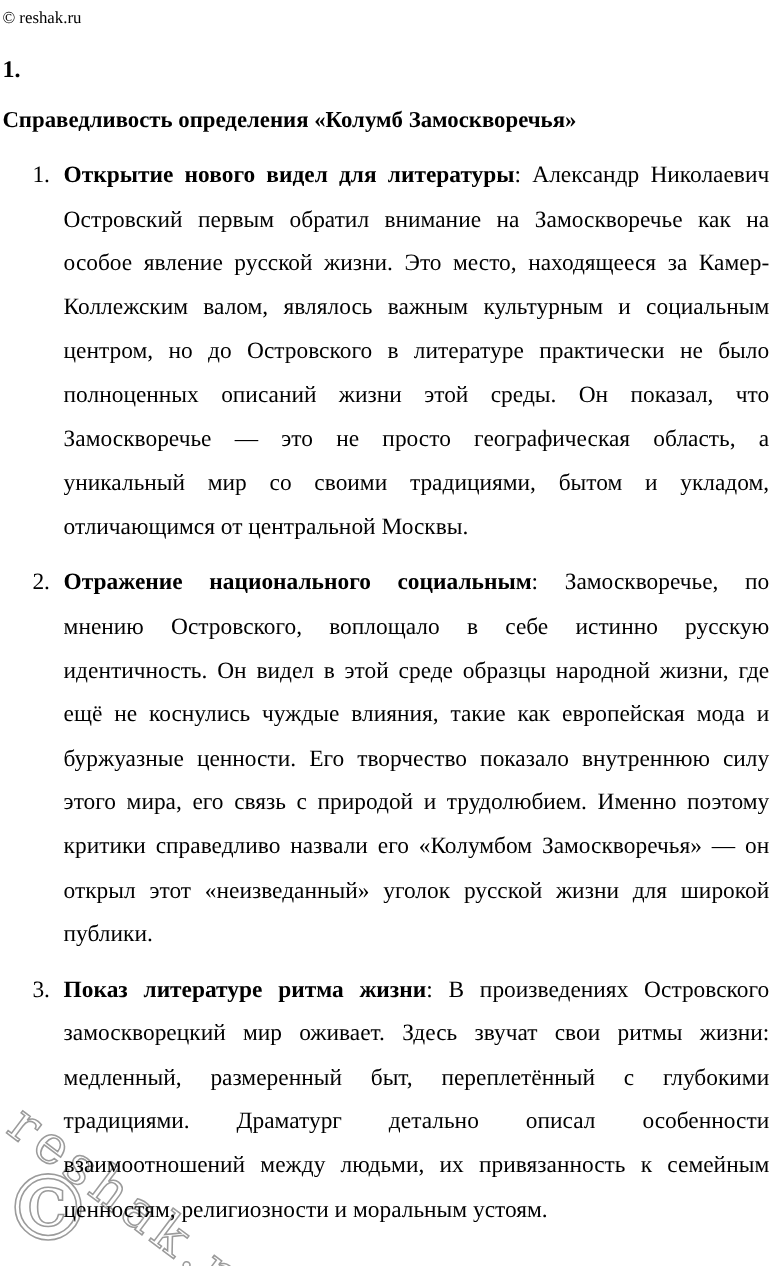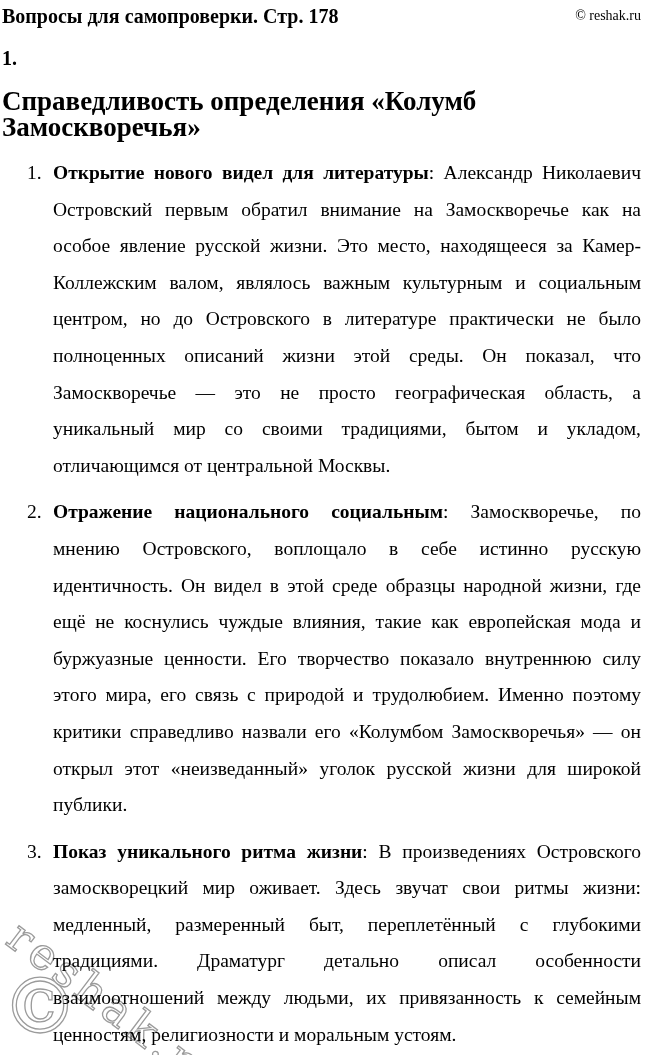--- a/index.html
+++ b/index.html
@@ -34,21 +34,21 @@
     line-height: 26px;
   }
   .section-number {
     margin-top: 16px;
     font-size: 20px;
     font-weight: bold;
     line-height: 26px;
   }
   .section-heading {
     margin-top: 17px;
-    font-size: 27px;
+    font-size: 19px;
     font-weight: bold;
     line-height: 26px;
   }
   .answer-list {
     margin-top: 15px;
   }
   .list-item {
     position: relative;
     padding-left: 51px;
     margin-bottom: 10px;
@@ -81,21 +81,20 @@
 <div class="page">
 
   <svg class="watermark" width="230" height="160" viewBox="0 0 230 160" aria-hidden="true">
     <text x="2" y="138" font-size="76">©</text>
     <text transform="translate(4,48) rotate(37)" font-size="44" letter-spacing="5">reshak.ru</text>
   </svg>
 
   <div class="content">
 
     <div class="topbar">
-      <div class="doc-title">Вопросы для самопроверки. Стр. 178</div>
       <div class="copyright">© reshak.ru</div>
     </div>
 
     <div class="section-number">1.</div>
 
     <div class="section-heading">Справедливость определения «Колумб Замоскворечья»</div>
 
     <div class="answer-list">
 
       <div class="list-item">
@@ -105,19 +104,19 @@
       </div>
 
       <div class="list-item">
         <span class="item-number">2.</span>
         <span class="item-lead">Отражение национального социальным</span><span>:</span>
         <span class="item-body">Замоскворечье, по мнению Островского, воплощало в себе истинно русскую идентичность. Он видел в этой среде образцы народной жизни, где ещё не коснулись чуждые влияния, такие как европейская мода и буржуазные ценности. Его творчество показало внутреннюю силу этого мира, его связь с природой и трудолюбием. Именно поэтому критики справедливо назвали его «Колумбом Замоскворечья» — он открыл этот «неизведанный» уголок русской жизни для широкой публики.</span>
       </div>
 
       <div class="list-item">
         <span class="item-number">3.</span>
-        <span class="item-lead">Показ уникального ритма жизни</span><span>:</span>
+        <span class="item-lead">Показ литературе ритма жизни</span><span>:</span>
         <span class="item-body">В произведениях Островского замоскворецкий мир оживает. Здесь звучат свои ритмы жизни: медленный, размеренный быт, переплетённый с глубокими традициями. Драматург детально описал особенности взаимоотношений между людьми, их привязанность к семейным ценностям, религиозности и моральным устоям.</span>
       </div>
 
     </div>
   </div>
 </div>
 
 </body></html>

